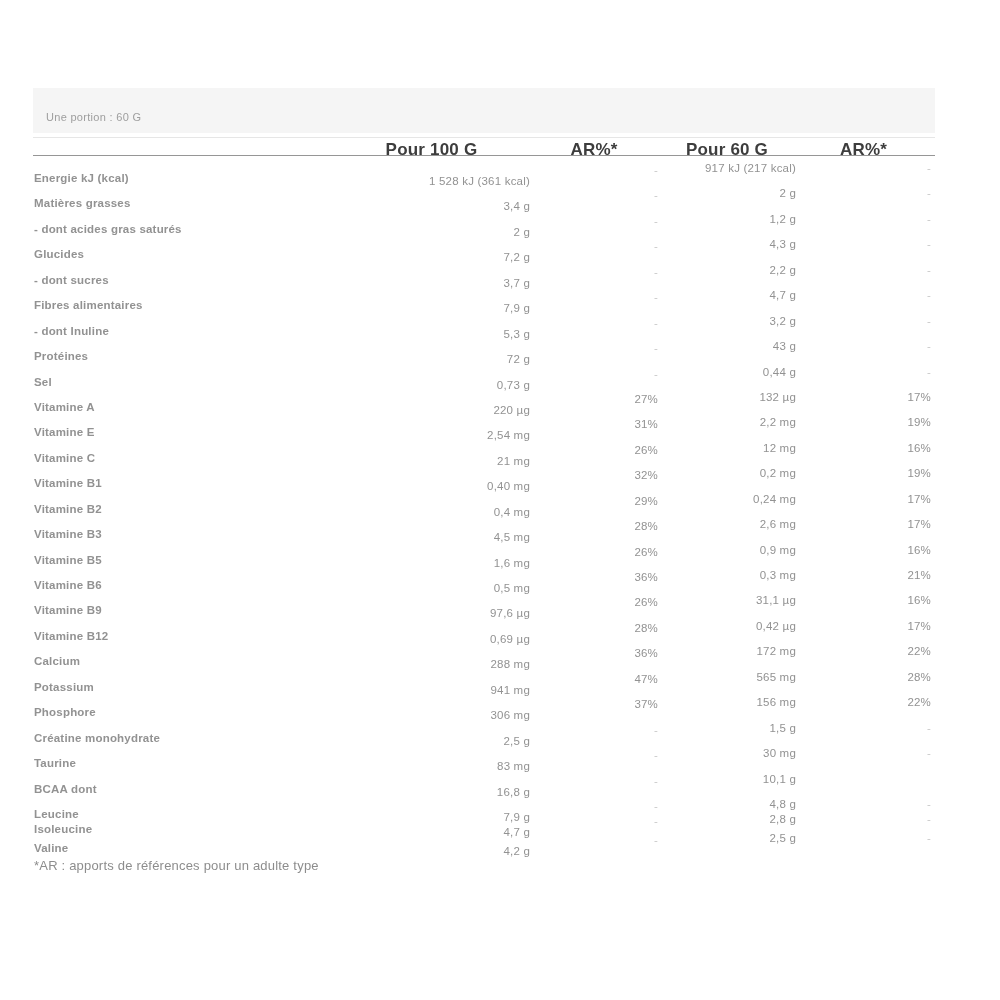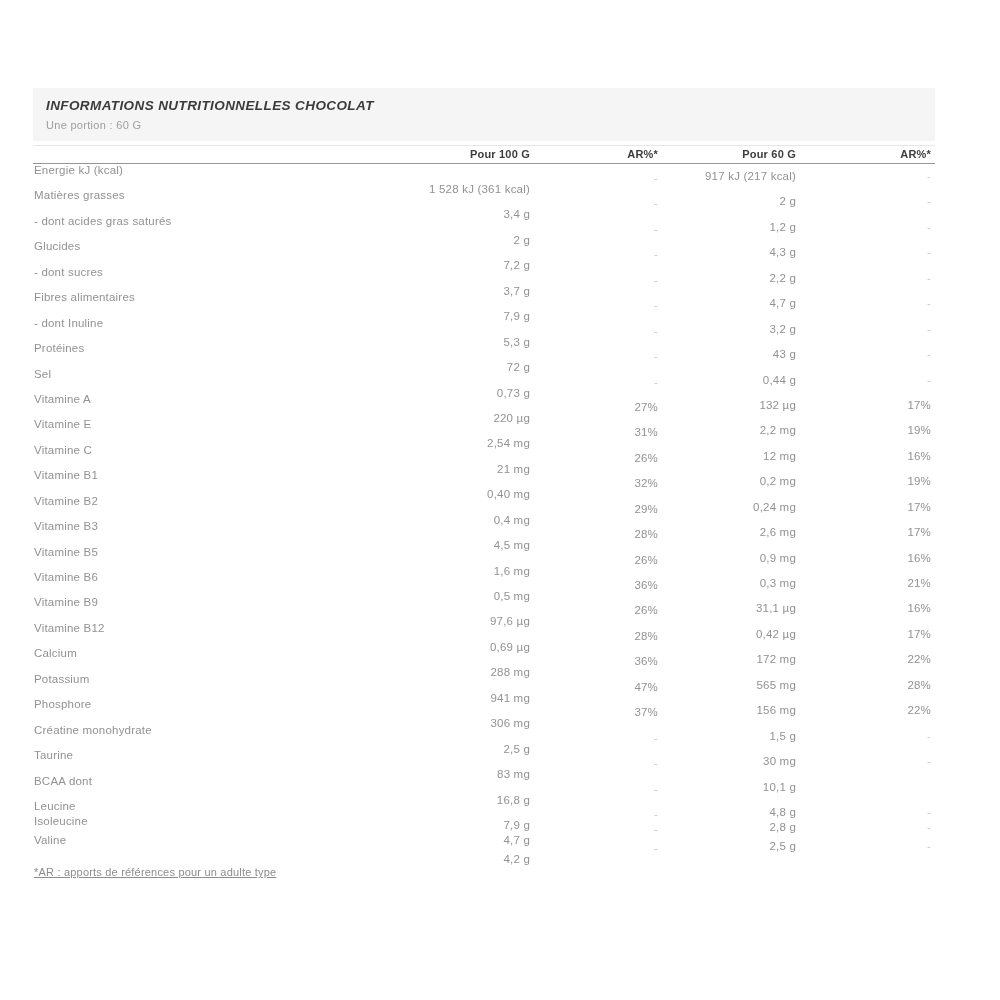--- a/index.html
+++ b/index.html
@@ -18,81 +18,79 @@
     padding: 10px 13px 10px 13px;
   }
   .title-block .title {
     font-size: 13.5px;
     font-weight: bold;
     font-style: italic;
     color: #3b3b3b;
     letter-spacing: 0.4px;
   }
   .title-block .portion {
-    margin-top: 6px;
+    margin-top: 13px;
     font-size: 11px;
     color: #9e9e9e;
     letter-spacing: 0.3px;
   }
   
   .ntable { margin-top: 4px; }
   .grid {
     display: grid;
     grid-template-columns: 300px 197px 128px 138px 139px;
     align-items: start;
   }
   .thead {
     border-top: 1px solid #e6e6e6;
     border-bottom: 1px solid #969696;
     height: 19px;
     padding-top: 2px;
   }
   .thead .hcell {
-    font-size: 11px;
+    font-size: 17px;
     font-weight: bold;
     color: #3d3d3d;
-    text-align: right;
+    text-align: center;
     letter-spacing: 0.2px;
   }
   .thead .hcell.hlabel { text-align: left; }
   .thead .hcell:last-child { padding-right: 4px; }
   .row { height: 25.45px; }
   .row.compact { height: 15.5px; }
   .row.compact-end { margin-bottom: 3px; }
   .cell {
     font-size: 11.5px;
     color: #929292;
     letter-spacing: 0.2px;
     position: relative;
     white-space: nowrap;
   }
-  .cell.label { text-align: left; padding-left: 1px; top: 0; }
+  .cell.label { text-align: left; padding-left: 1px; top: 16px; font-weight: bold; }
   .cell.v { text-align: right; }
   .cell.c1 { top: 19px; }
   .cell.c2 { top: 8px; }
   .cell.c3 { top: 6px; }
   .cell.c4 { top: 6px; padding-right: 4px; }
   .cell.dash { color: #c9c9c9; }
   
   .footnote {
     margin-top: 7px;
-    font-size: 11px;
+    font-size: 13px;
     color: #8d8d8d;
     letter-spacing: 0.2px;
     padding-left: 1px;
-    text-decoration: underline;
   }
 </style>
 </head>
 <body>
 
 <div class="content">
 
   <div class="title-block">
-    <div class="title">INFORMATIONS NUTRITIONNELLES CHOCOLAT</div>
     <div class="portion">Une portion : 60 G</div>
   </div>
 
   <div class="ntable">
     <div class="grid thead">
       <div class="hcell hlabel"></div>
       <div class="hcell">Pour 100 G</div>
       <div class="hcell">AR%*</div>
       <div class="hcell">Pour 60 G</div>
       <div class="hcell">AR%*</div>

